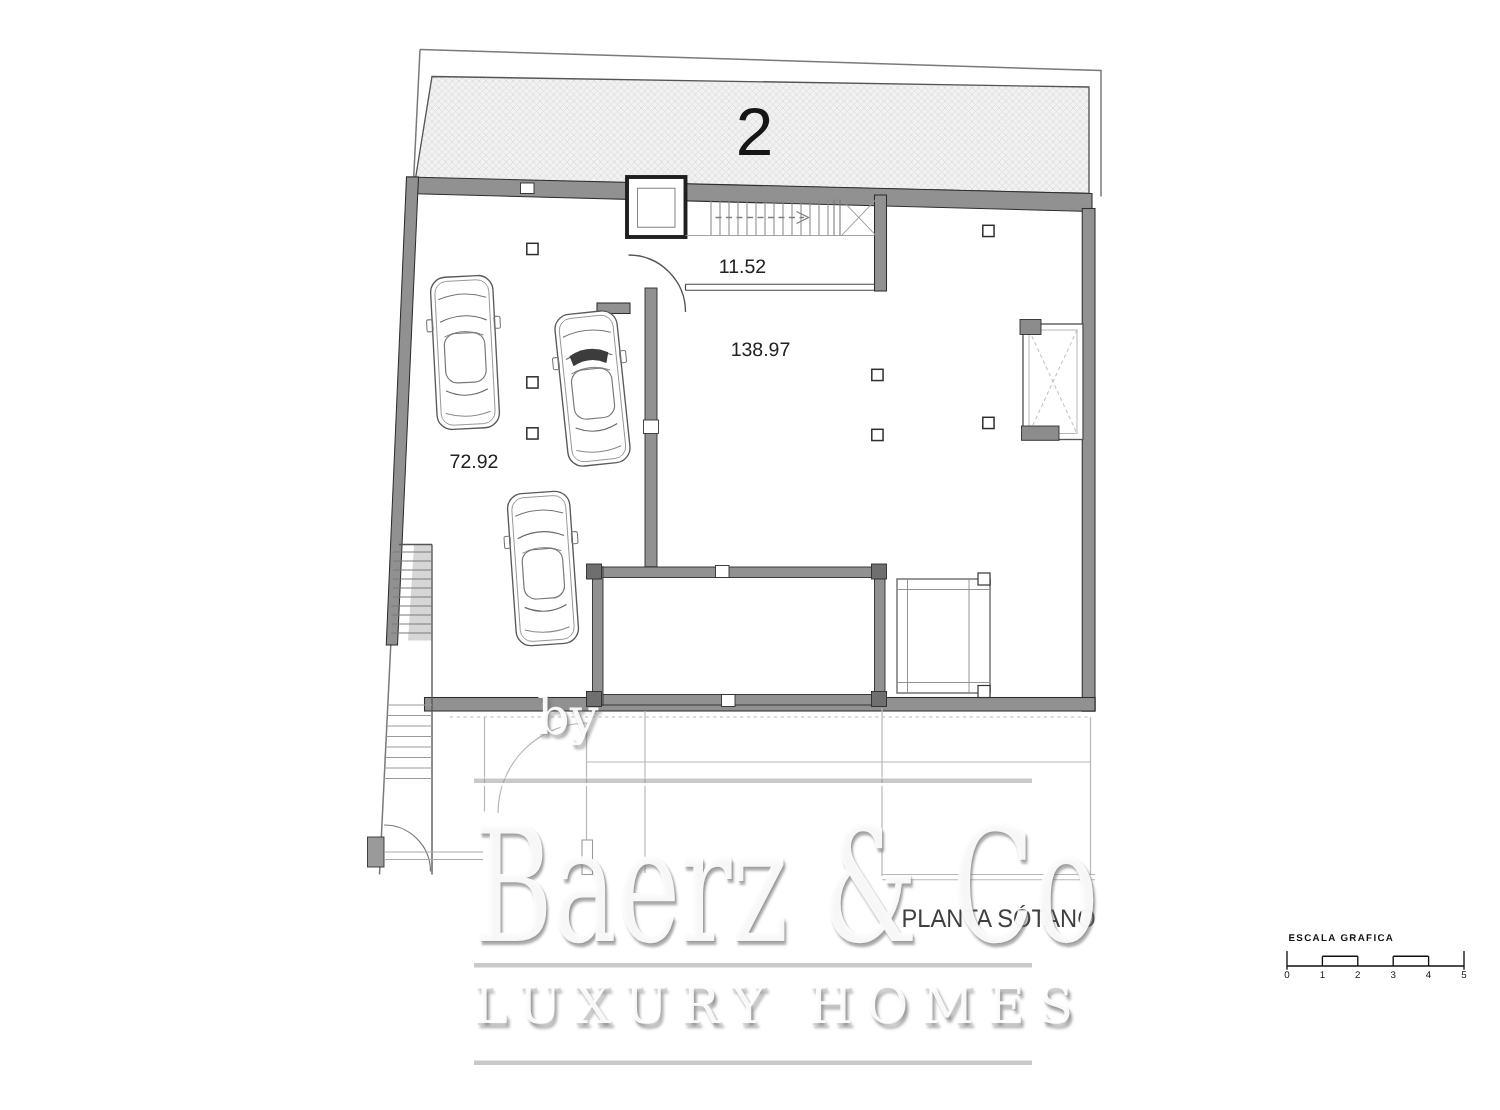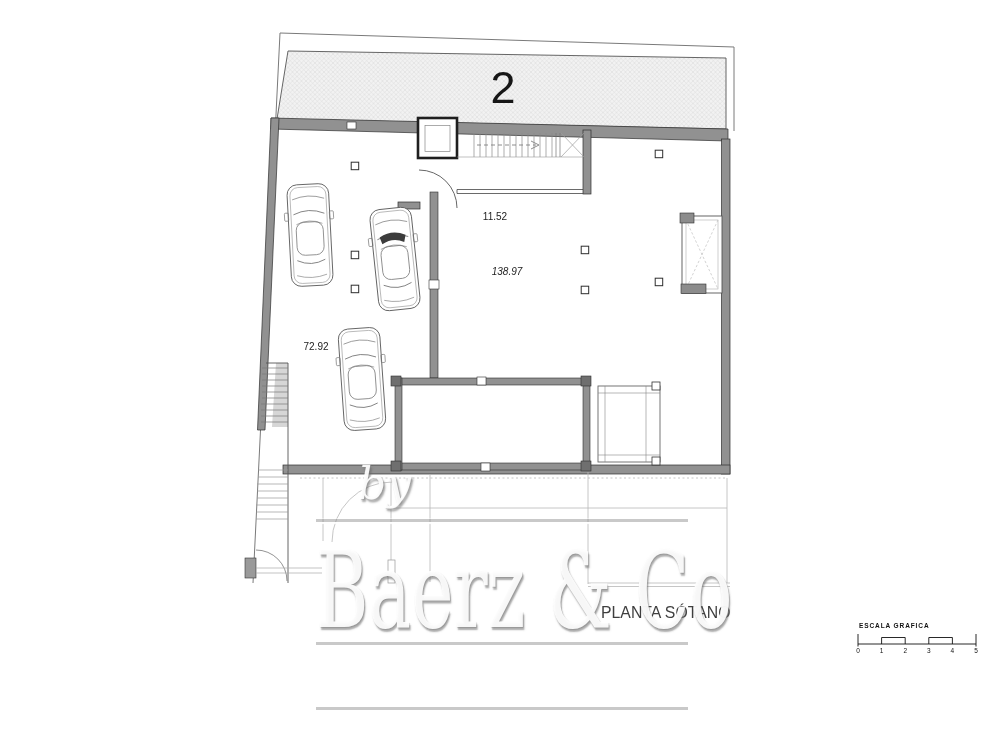--- a/index.html
+++ b/index.html
@@ -1,33 +1,33 @@
 <!DOCTYPE html>
 <html><head>
 <meta charset="utf-8">
 <style>
   html,body{margin:0;padding:0;background:#ffffff;}
   #canvas{position:relative;width:1000px;height:740px;background:#fff;overflow:hidden;
           font-family:"Liberation Sans",sans-serif;}
   #plan-svg{position:absolute;left:0;top:0;}
-  .lbl{position:absolute;color:#222;font-size:10px;text-align:center;white-space:nowrap;margin-top:41px;}
+  .lbl{position:absolute;color:#222;font-size:13px;text-align:center;white-space:nowrap;}
   .plan-number{position:absolute;left:468px;top:62px;width:70px;text-align:center;
                font-size:45px;font-weight:400;color:#161616;}
   .plan-title{position:absolute;left:601px;top:603px;font-size:17px;color:#3f3f3f;
               white-space:nowrap;transform:scaleX(.93);transform-origin:left top;}
   
   .scale-label{position:absolute;left:859px;top:622px;font-size:6.5px;font-weight:700;
                letter-spacing:.9px;color:#111;white-space:nowrap;}
   .scale-num{position:absolute;top:647px;width:10px;text-align:center;font-size:6.5px;color:#111;}
   
   #watermark{position:absolute;inset:0;pointer-events:none;}
   .wm-text{position:absolute;font-family:"DejaVu Serif",serif;color:rgba(255,255,255,.93);
            text-shadow:2px 3px 2px rgba(105,105,105,.55),1px 1px 1px rgba(125,125,125,.35);
            white-space:nowrap;}
-  .wm-by{left:358px;top:458px;font-size:44px;font-style:italic;}
+  .wm-by{left:358px;top:458px;font-size:34px;}
   .wm-brand{left:316px;top:529px;font-size:106px;transform:scaleX(.675);transform-origin:left top;}
   .wm-tagline{left:316px;top:651px;font-size:34px;letter-spacing:9px;}
   .wm-rule{position:absolute;left:316px;width:372px;height:2.5px;
            background:rgba(135,135,135,.45);
            box-shadow:0 2px 1px rgba(255,255,255,.95), 0 -1px 0 rgba(255,255,255,.4);}
 </style>
 </head>
 <body>
 
 <div id="canvas">
@@ -217,33 +217,34 @@
       <line x1="905.2" y1="637.5" x2="905.2" y2="644"></line>
       <line x1="928.8" y1="637.5" x2="928.8" y2="644"></line>
       <line x1="952.4" y1="637.5" x2="952.4" y2="644"></line>
       <line x1="858" y1="634" x2="858" y2="646.5"></line>
       <line x1="976" y1="634" x2="976" y2="646.5"></line>
     </g>
   </svg>
 
   <div class="plan-number">2</div>
   <div class="lbl" style="left:462px;top:170px;width:66px;">11.52</div>
-  <div class="lbl" style="left:472px;top:225px;width:70px;font-style:italic;">138.97</div>
+  <div class="lbl" style="left:472px;top:225px;width:70px;">138.97</div>
   <div class="lbl" style="left:281px;top:300px;width:70px;">72.92</div>
   <div class="plan-title">PLANTA SÓTANO</div>
 
   <div class="scale-label">ESCALA GRAFICA</div>
   <div class="scale-num" style="left:853px;">0</div>
   <div class="scale-num" style="left:876.6px;">1</div>
   <div class="scale-num" style="left:900.2px;">2</div>
   <div class="scale-num" style="left:923.8px;">3</div>
   <div class="scale-num" style="left:947.4px;">4</div>
   <div class="scale-num" style="left:971px;">5</div>
 
   <div id="watermark">
     <div class="wm-text wm-by">by</div>
     <div class="wm-rule" style="top:519px;"></div>
     <div class="wm-text wm-brand">Baerz &amp; Co</div>
     <div class="wm-rule" style="top:642px;"></div>
+    <div class="wm-text wm-tagline">LUXURY HOMES</div>
     <div class="wm-rule" style="top:707px;"></div>
   </div>
 
 </div>
 
 </body></html>

